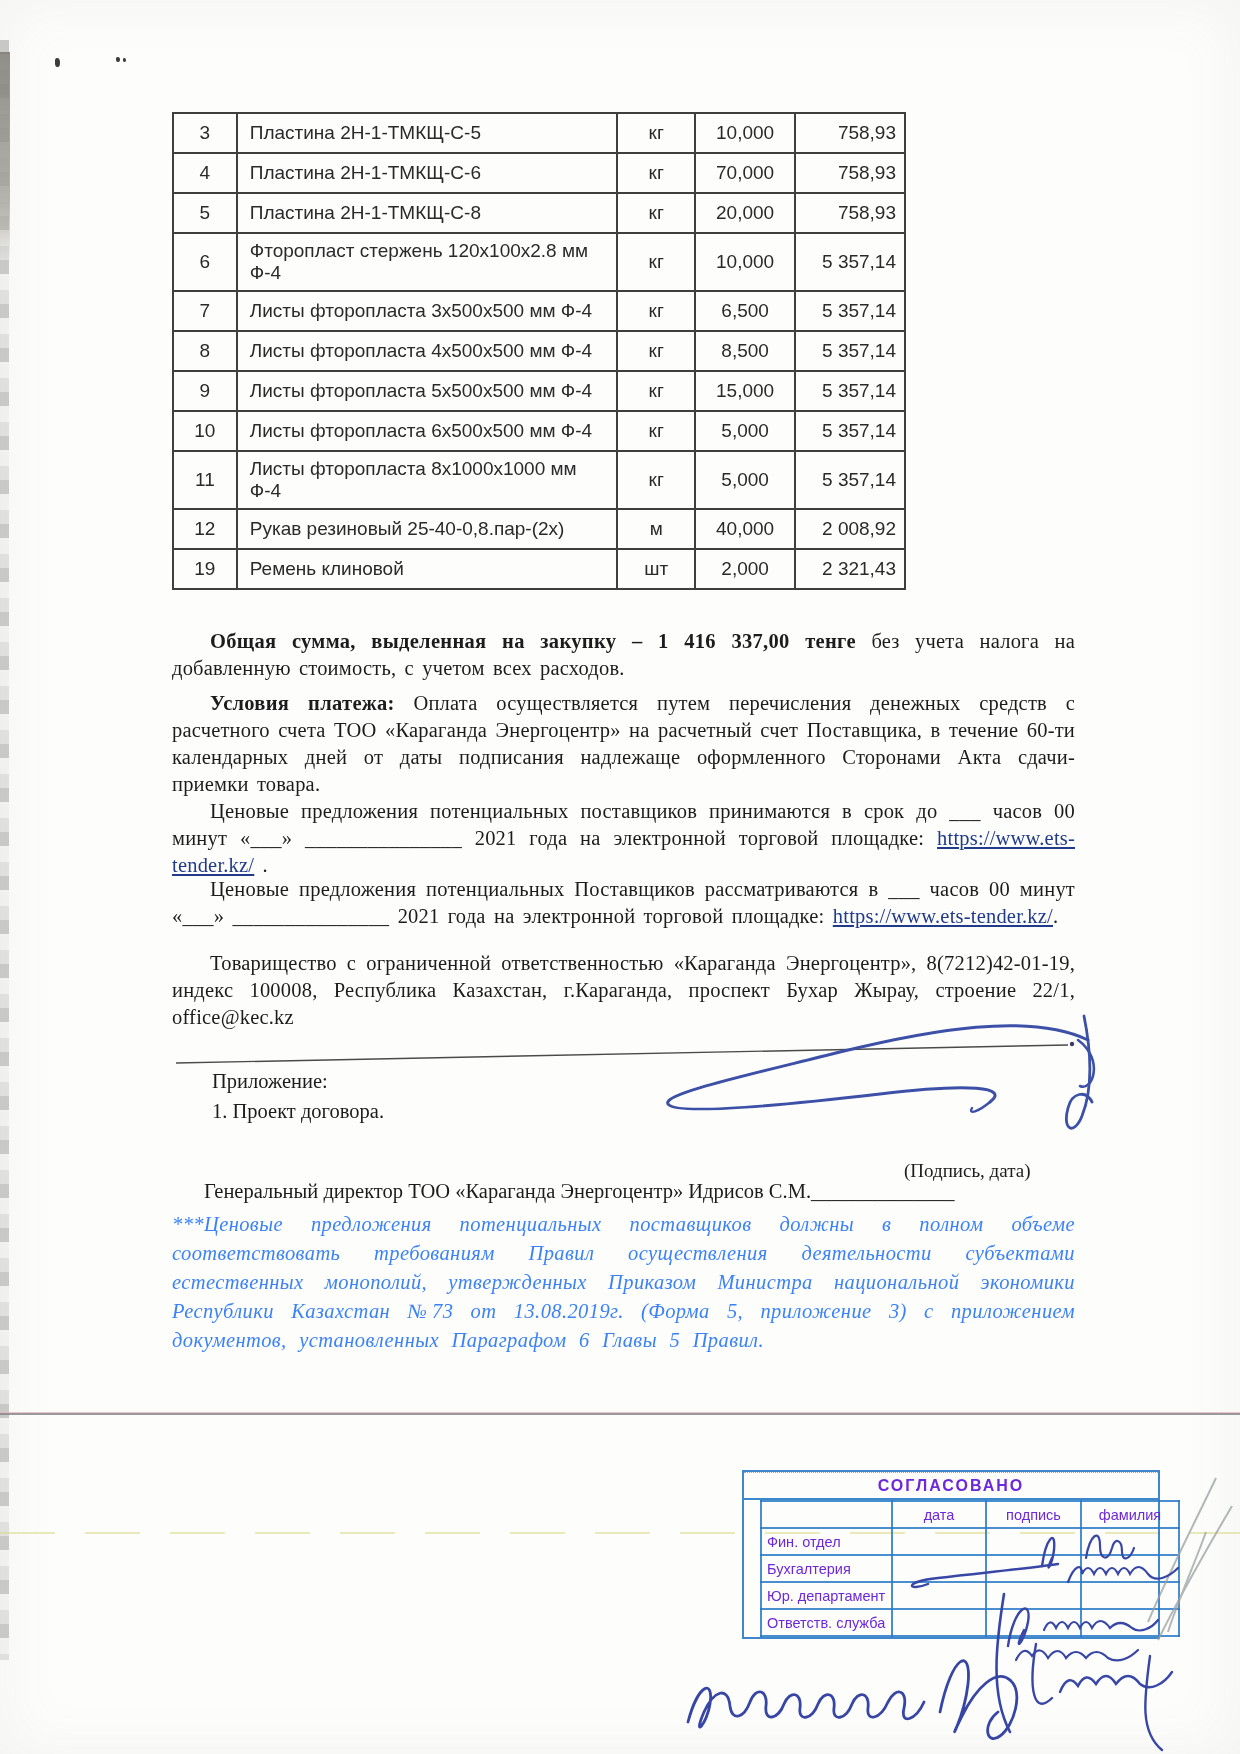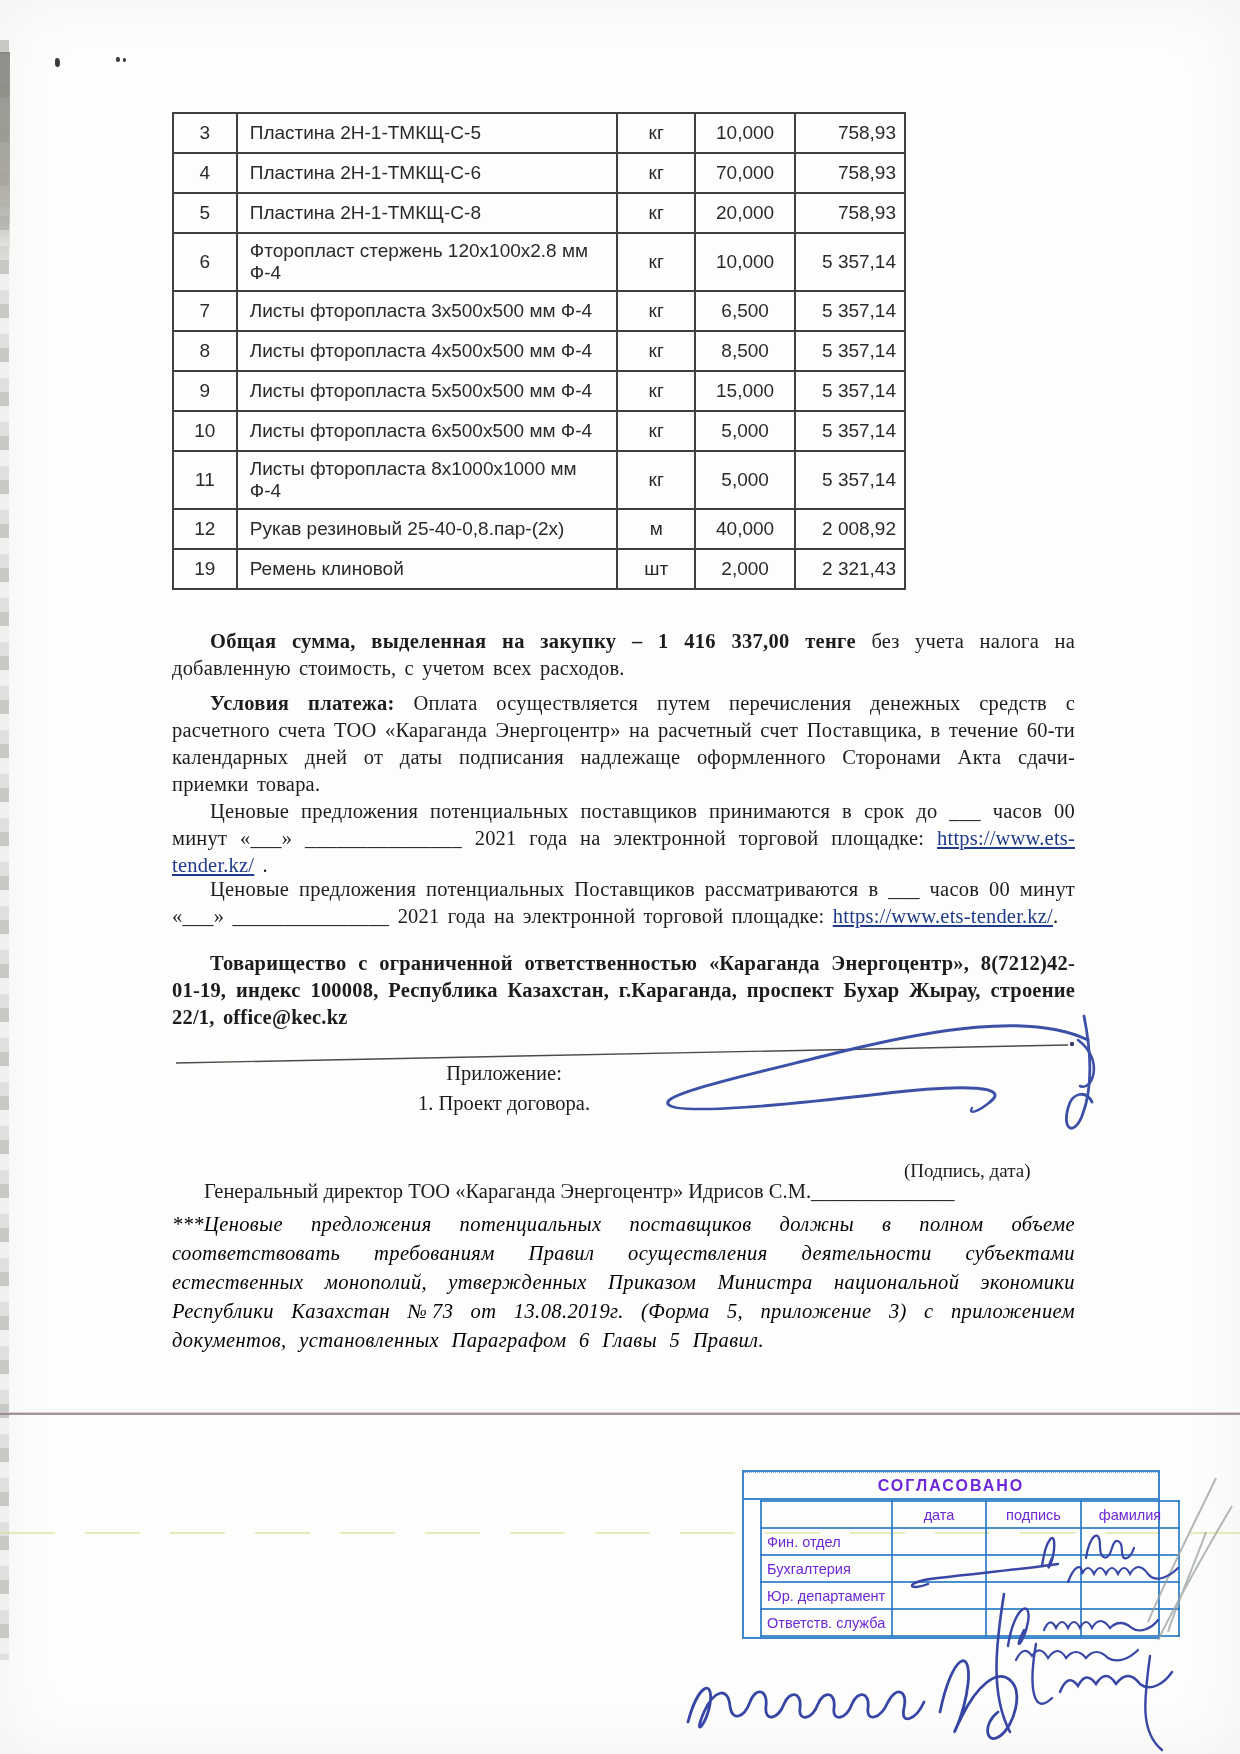--- a/index.html
+++ b/index.html
@@ -23,24 +23,24 @@
   #items-table td.c-name{width:370px;text-align:left;padding-left:12px;}
   #items-table td.c-unit{width:76px;text-align:center;}
   #items-table td.c-qty{width:97px;text-align:center;}
   #items-table td.c-price{width:107px;text-align:right;}
   
   .para{position:absolute;left:172px;width:903px;margin:0;text-align:justify;
     font-size:20.5px;line-height:27px;letter-spacing:.2px;word-spacing:3px;text-indent:38px;}
   .para b{letter-spacing:.3px;}
   .doc-link{color:#203a8c;text-decoration:underline;cursor:pointer;}
   .no-indent{text-indent:0;}
-  .attach{position:absolute;left:204px;width:600px;font-size:20.5px;line-height:30px;text-align:center;margin:0;}
+  .attach{position:absolute;left:204px;width:600px;font-size:20.5px;line-height:30px;text-align:left;margin:8px;}
   #director-line{position:absolute;left:204px;top:1180px;width:880px;font-size:20.5px;margin:0;text-align:left;}
   #sign-caption{position:absolute;left:904px;top:1160px;font-size:19px;margin:0;}
-  #footnote{font-style:italic;font-size:20.5px;word-spacing:7px;letter-spacing:.4px;line-height:29px;color:#000000;}
+  #footnote{font-style:italic;font-size:20.5px;word-spacing:7px;letter-spacing:.4px;line-height:29px;color:#3b82f6;}
   
   #stamp{position:absolute;left:742px;top:1470px;width:418px;box-sizing:border-box;
     border:2px solid rgba(41,122,199,.9);color:#6d28d9;font-family:"Liberation Sans", sans-serif;
     background:rgba(255,255,255,0);filter:blur(.2px);}
   #stamp .title{border-bottom:2px solid rgba(41,122,199,.9);text-align:center;font-size:16px;
     letter-spacing:2px;font-weight:bold;padding:4px 0 3px 0;border-top:1px dotted rgba(41,122,199,.6);}
   #stamp table{border-collapse:collapse;width:100%;table-layout:fixed;margin-left:16px;}
   #stamp td{border:2px solid rgba(41,122,199,.85);height:27px;font-size:14.5px;padding:1px 5px;box-sizing:border-box;overflow:hidden;white-space:nowrap;}
   #stamp col.c0{width:131px;} #stamp col.c1{width:94px;} #stamp col.c2{width:95px;} #stamp col.c3{width:98px;}
   #stamp td.hdr{text-align:center;font-size:14.5px;}
@@ -142,21 +142,21 @@
   </table>
 
   <p class="para" style="top:628px;"><b>Общая сумма, выделенная на закупку – 1 416 337,00 тенге</b><span> без учета налога на добавленную стоимость, с учетом всех расходов.</span></p>
 
   <p class="para" style="top:690px;"><b>Условия платежа:</b><span> Оплата осуществляется путем перечисления денежных средств с расчетного счета ТОО «Караганда Энергоцентр» на расчетный счет Поставщика, в течение 60-ти календарных дней от даты подписания надлежаще оформленного Сторонами Акта сдачи-приемки товара.</span></p>
 
   <p class="para" style="top:798px;"><span>Ценовые предложения потенциальных поставщиков принимаются в срок до ___ часов 00 минут «___» _______________ 2021 года на электронной торговой площадке: </span><span class="doc-link">https://www.ets-tender.kz/</span><span> .</span></p>
 
   <p class="para" style="top:876px;"><span>Ценовые предложения потенциальных Поставщиков рассматриваются в ___ часов 00 минут «___» _______________ 2021 года на электронной торговой площадке: </span><span class="doc-link">https://www.ets-tender.kz/</span><span>.</span></p>
 
-  <p class="para" style="top:950px;font-weight:bold;">Товарищество с ограниченной ответственностью «Караганда Энергоцентр», 8(7212)42-01-19, индекс 100008, Республика Казахстан, г.Караганда, проспект Бухар Жырау, строение 22/1, office@kec.kz</p>
+  <p class="para" style="top:950px;font-weight:normal;">Товарищество с ограниченной ответственностью «Караганда Энергоцентр», 8(7212)42-01-19, индекс 100008, Республика Казахстан, г.Караганда, проспект Бухар Жырау, строение 22/1, office@kec.kz</p>
 
   <p class="attach" style="top:1058px;">Приложение:</p>
   <p class="attach" style="top:1088px;">1. Проект договора.</p>
 
   <p id="director-line">Генеральный директор ТОО «Караганда Энергоцентр» Идрисов С.М.______________</p>
   <p id="sign-caption">(Подпись, дата)</p>
 
   <p class="para no-indent" id="footnote" style="top:1210px;">***Ценовые предложения потенциальных поставщиков должны в полном объеме соответствовать требованиям Правил осуществления деятельности субъектами естественных монополий, утвержденных Приказом Министра национальной экономики Республики Казахстан №73 от 13.08.2019г. (Форма 5, приложение 3) с приложением документов, установленных Параграфом 6 Главы 5 Правил.</p>
 
   <div id="stamp">

